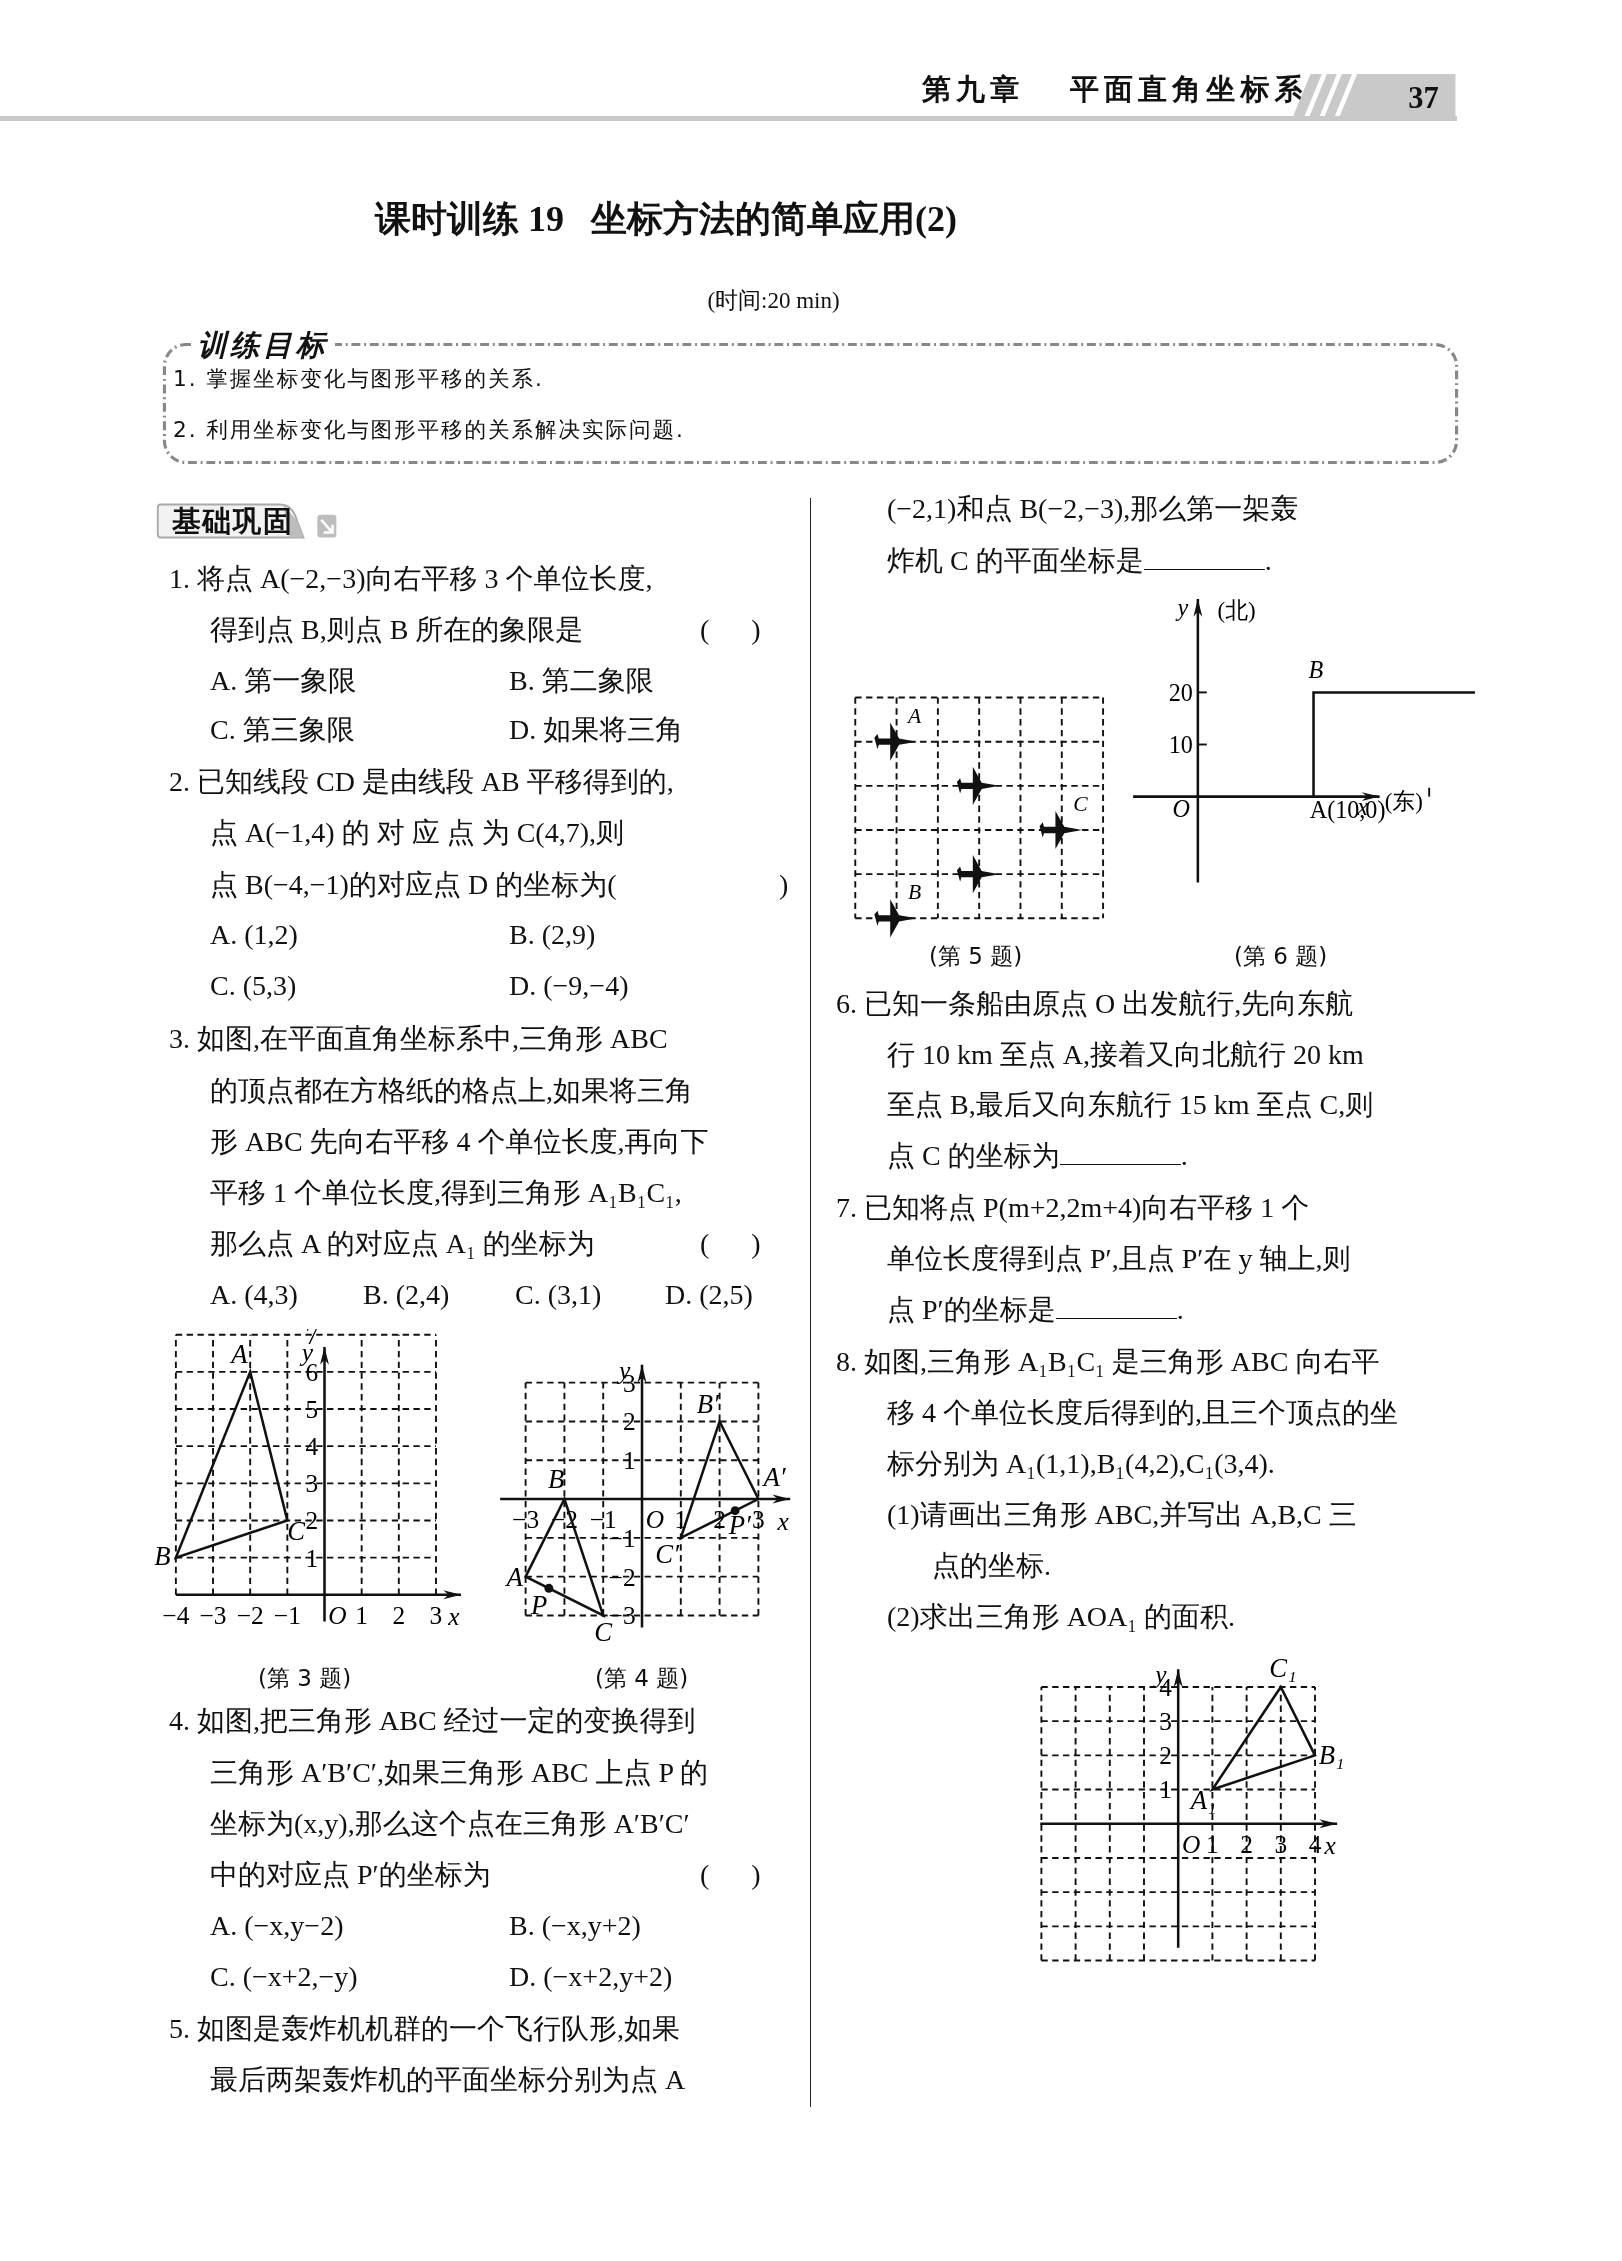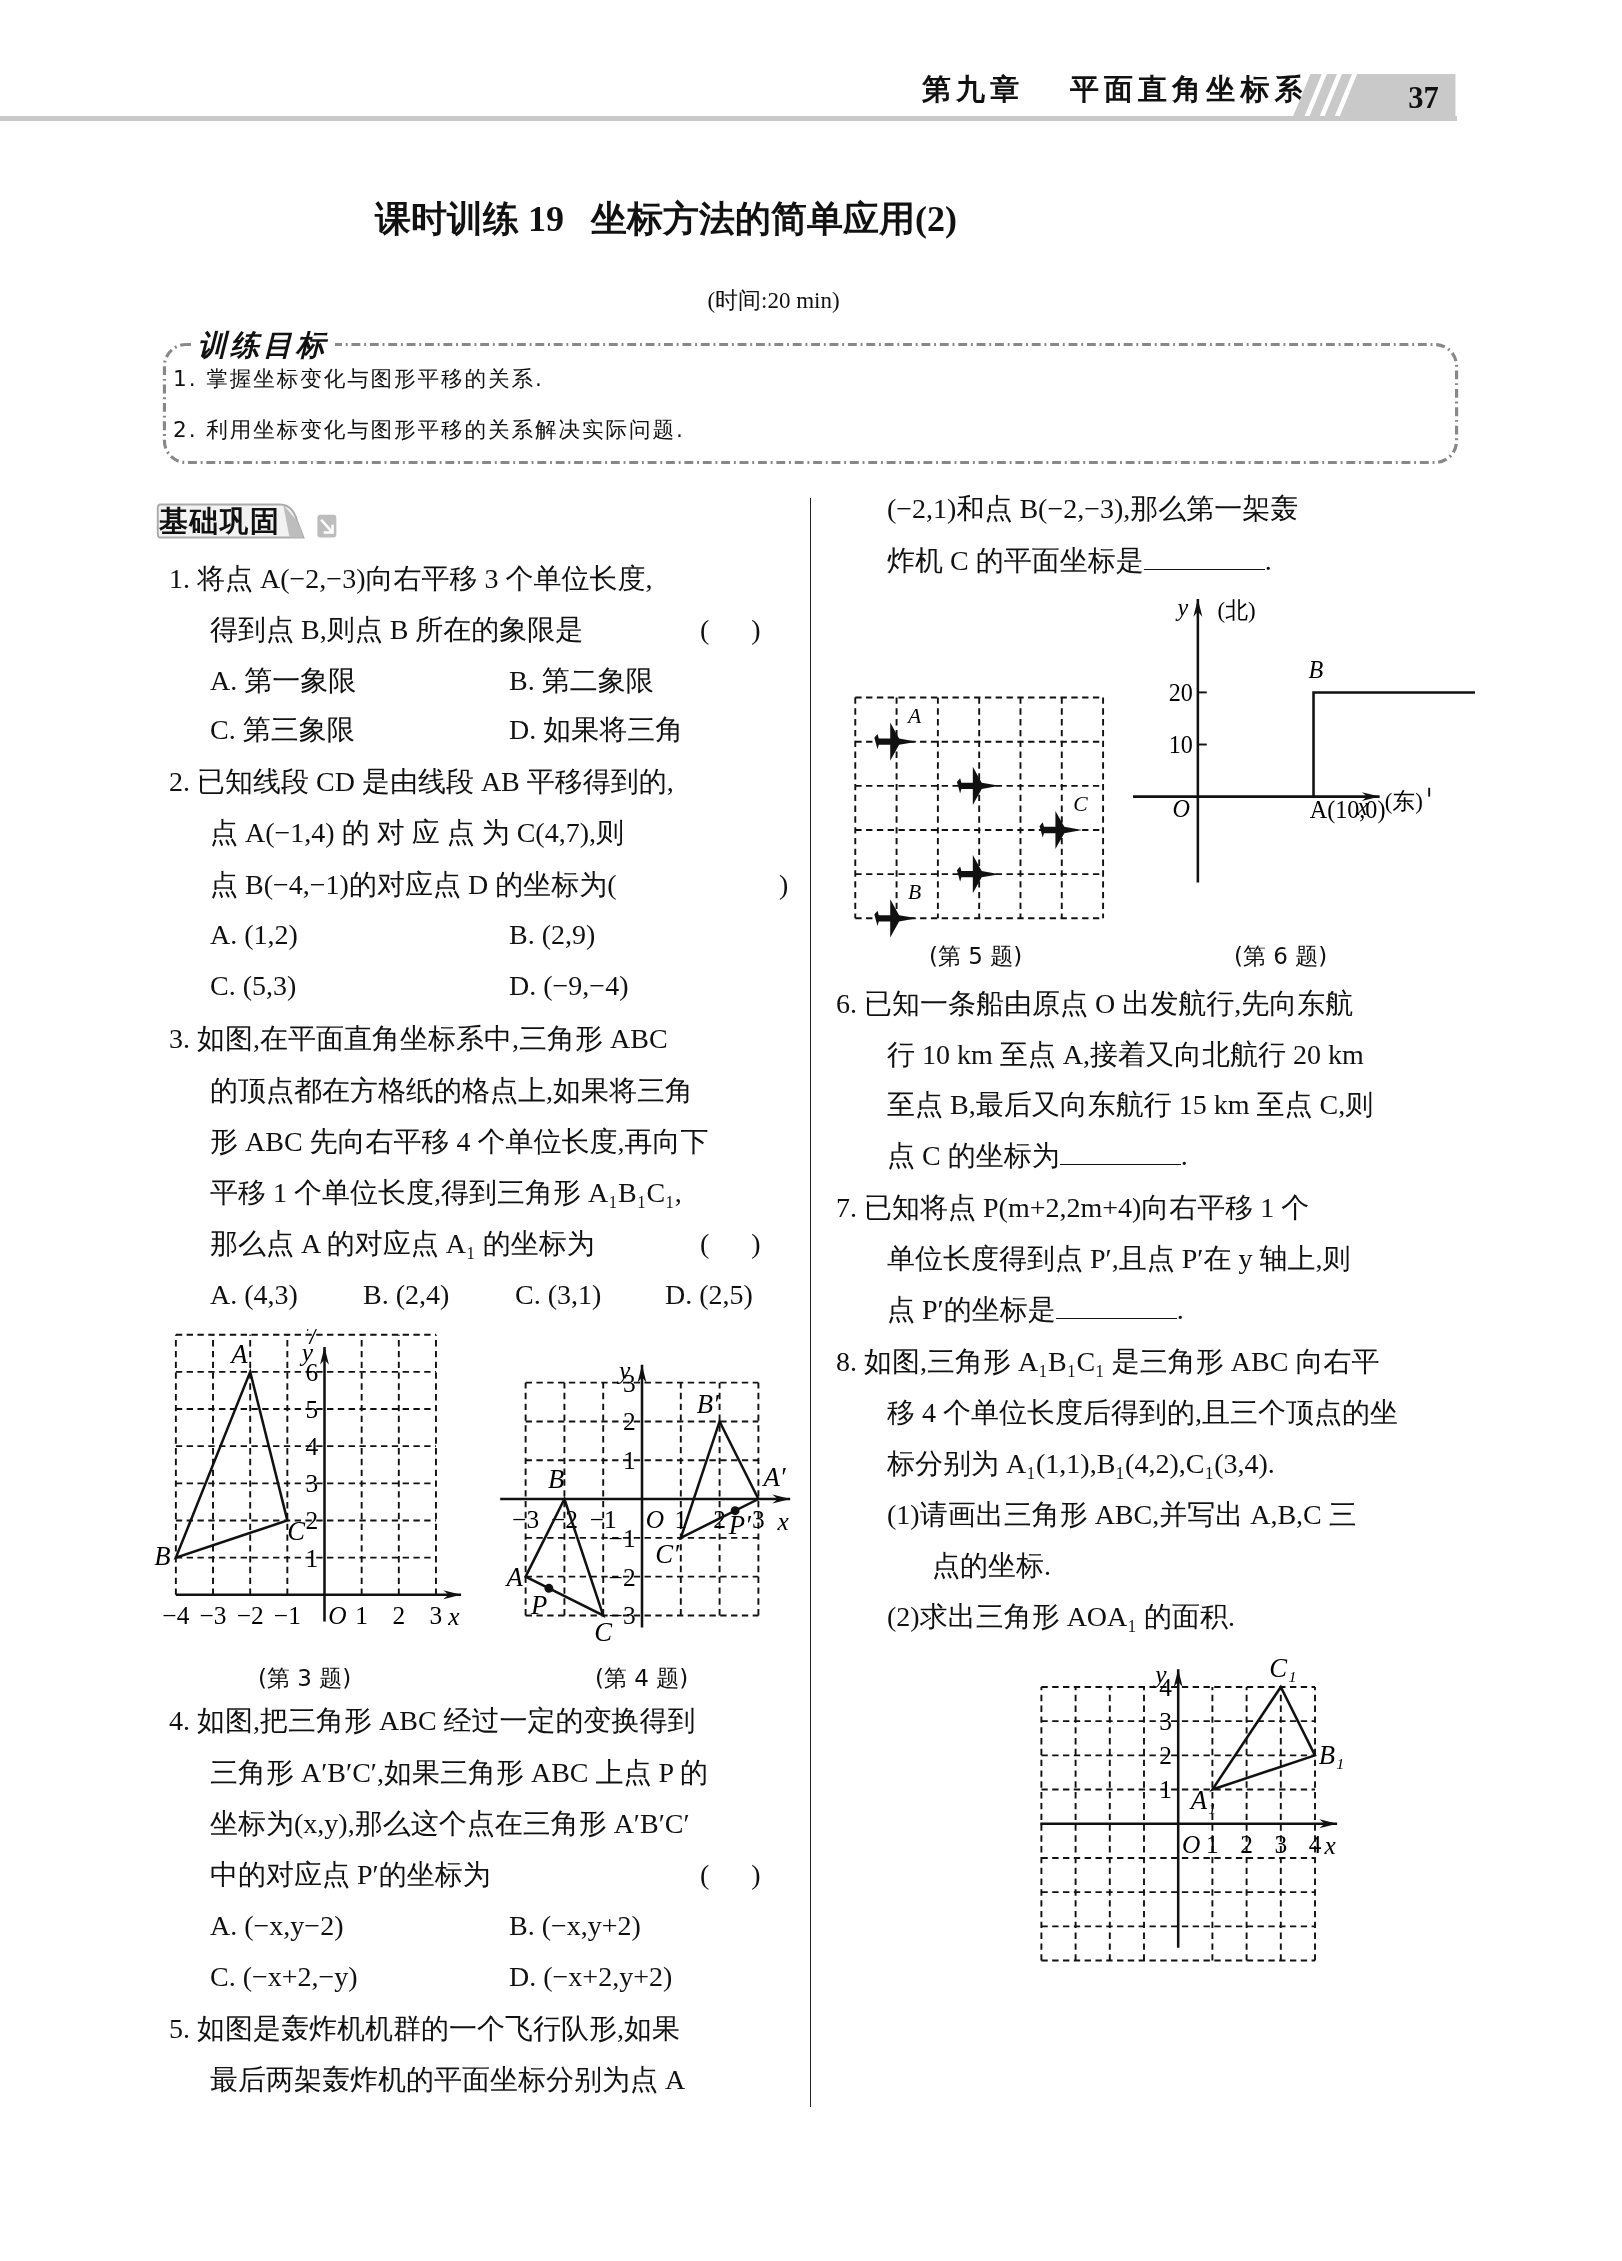--- a/index.html
+++ b/index.html
@@ -19,21 +19,21 @@
   .time { left: 0; width: 1547px; top: 285px; text-align: center; font-size: 23px;
           font-family: "Liberation Serif", serif; }
   
   .goal-box { left: 160px; top: 342px; width: 1301px; height: 123px; }
   .goal-title { left: 191px; top: 326px; font-size: 29px; font-weight: bold; background: #fff;
                 padding: 0 6.4px; font-family: "DejaVu Serif", serif; font-style: italic; letter-spacing: 3.8px; }
   .goal-item { left: 173px; font-size: 21.6px; font-family: "DejaVu Sans", sans-serif; letter-spacing: 1.9px; }
   
   .sect-tag { left: 156px; top: 502px; width: 191px; height: 38px; }
   .sect-label { left: 159px; top: 502px; font-size: 29px; font-weight: bold;
-                font-family: "DejaVu Sans", sans-serif; letter-spacing: 1.3px; }
+                font-family: "DejaVu Sans", sans-serif; letter-spacing: 1.3px; padding-left: 13px; }
   
   .divider { left: 810px; top: 498px; width: 1.3px; height: 1609px; background: #222; }
   
   .line { font-size: 28px; line-height: 38px; white-space: pre; font-family: "Liberation Serif", serif; }
   .blank { display: inline-block; width: 121px; border-bottom: 1.3px solid #111; height: 25.4px; vertical-align: baseline; }
   .caption { font-size: 23px; font-weight: normal; font-family: "DejaVu Sans", sans-serif; }
   svg text { font-family: "Liberation Serif", serif; }
 </style>
 </head>
 <body>

